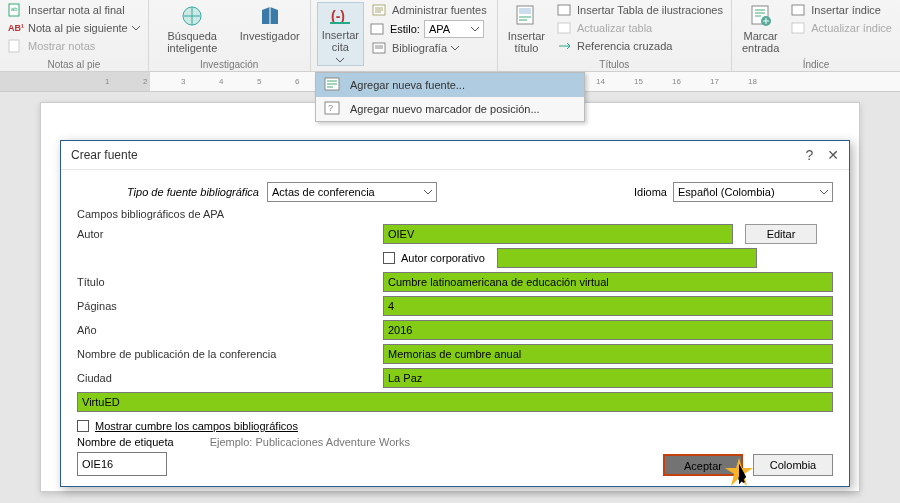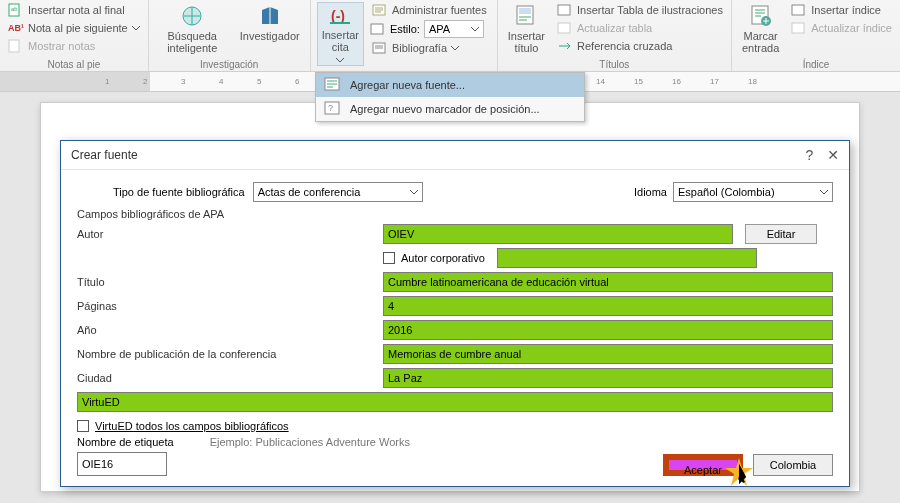--- a/index.html
+++ b/index.html
@@ -134,21 +134,21 @@
   .bottom-row {
     display:flex; align-items:flex-end; gap:10px; margin-top:8px;
   }
   .bottom-left { display:flex; flex-direction:column; gap:4px; }
   .tag-input { border:1px solid #7a7a7a; height:24px; width:90px; padding:0 4px; font-size:11px;}
   .dlg-btn {
     border:1px solid #888; background:#efefef; height:22px;
     line-height:20px;
     width:80px; font-size:11px; text-align:center;
   }
-  .dlg-btn.primary { border:6px solid #c2410c; background:#d946ef;}
+  .dlg-btn.primary { border:2px solid #c2410c; background:#737373;}
   .btn-row { margin-left:auto; display:flex; gap:10px; position:relative;}
   .example { color:#777; font-size:11px; margin-left:30px;}
   .cursor-star {
     position:absolute; width:28px; height:28px;
     pointer-events:none;
   }
   .arrow-svg { width:8px; height:8px; }
 </style>
 </head>
 <body>
@@ -370,21 +370,21 @@
   <div class="dialog-titlebar">
     <span class="dialog-title">Crear fuente</span>
     <div class="titlebar-icons">
       <span>?</span>
       <span style="font-weight:300;">✕</span>
     </div>
   </div>
   <div class="dialog-body">
 
     <div class="form-top">
-      <span style="margin-left:36px;">Tipo de fuente bibliográfica</span>
+      <span style="margin-left:50px;font-style:italic;">Tipo de fuente bibliográfica</span>
       <div class="combo" style="width:170px;">
         <span>Actas de conferencia</span>
         <svg class="arrow-svg arrow">
             <path d="M0 2 L4 6 L8 2" fill="none" stroke="#555"></path>
           </svg>
       </div>
       <div class="right">
         <span>Idioma</span>
         <div class="combo" style="width:160px;">
           <span>Español (Colombia)</span>
@@ -431,21 +431,21 @@
       <input class="form-input" value="La Paz" style="">
     </div>
     <div class="form-row">
       <input class="form-input" value="VirtuED" style="">
     </div>
 
     <div class="bottom-row">
       <div class="bottom-left">
         <div style="display:flex; align-items:center; gap:6px;">
           <div class="checkbox"></div>
-          <span style="text-decoration:underline;">VirtuED todos los campos bibliográficos</span>
+          <span style="text-decoration:underline;">Mostrar cumbre los campos bibliográficos</span>
         </div>
         <div style="display:flex; align-items:center; gap:6px;">
           <span>Nombre de etiqueta</span>
           <span class="example">Ejemplo: Publicaciones Adventure Works</span>
         </div>
         <input class="tag-input" value="OIE16" style="">
       </div>
       <div class="btn-row">
         <div class="dlg-btn primary">Aceptar</div>
         <div class="dlg-btn">Colombia</div>

